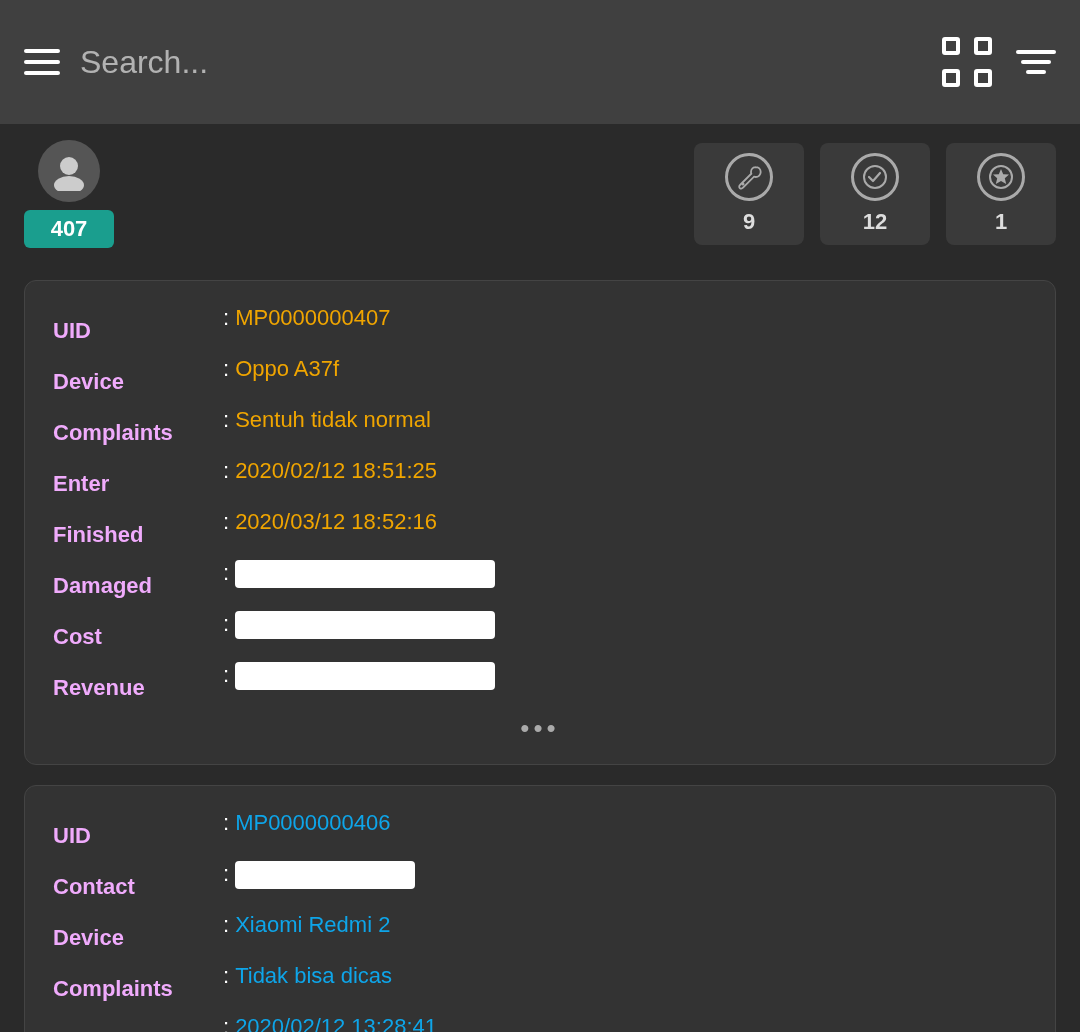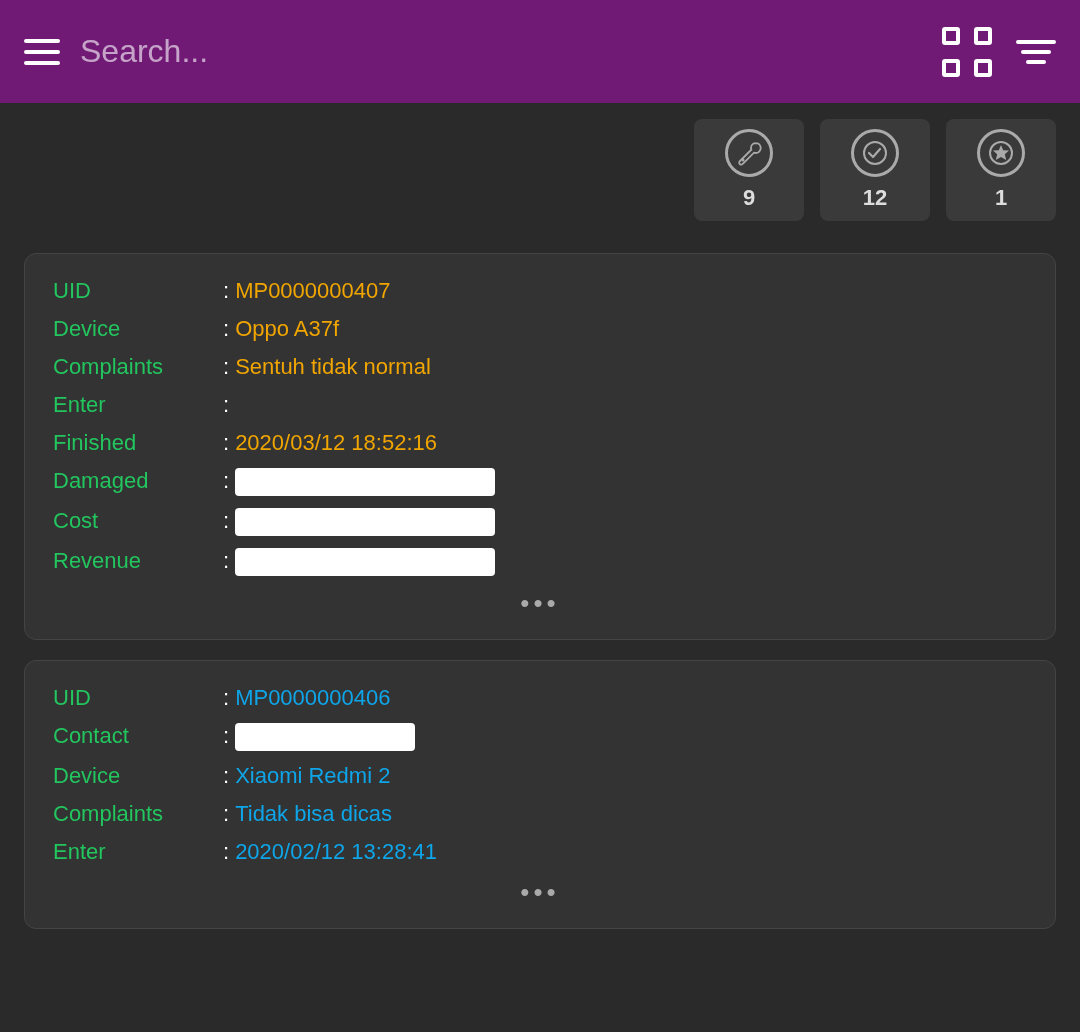--- a/index.html
+++ b/index.html
@@ -6,25 +6,25 @@
     body {
       background-color: #2a2a2a;
       font-family: 'Segoe UI', Arial, sans-serif;
       width: 1080px;
       min-height: 1032px;
       color: #ffffff;
     }
 
     
     .top-bar {
-      background-color: #701a75;
+      background-color: #404040;
       display: flex;
       align-items: center;
       padding: 0 24px;
-      height: 103px;
+      height: 124px;
       gap: 20px;
     }
     .hamburger-icon {
       display: flex;
       flex-direction: column;
       gap: 7px;
       cursor: pointer;
     }
     .hamburger-icon span {
       display: block;
@@ -138,23 +138,24 @@
       padding: 24px 28px 20px 28px;
       border: 1px solid #444;
     }
     .card-row {
       display: flex;
       align-items: flex-start;
       margin-bottom: 12px;
       font-size: 22px;
     }
     .card-label {
-      color: #22c55e;
-      font-weight: normal;
+      color: #f0abfc;
+      font-weight: bold;
       min-width: 170px;
+      margin-top: 13px;
     }
     .card-colon {
       color: #ffffff;
       margin-right: 6px;
     }
     .card-value {
       color: #f0a500;
     }
     .card-value.cyan {
       color: #0ea5e9;
@@ -195,20 +196,29 @@
 
     <div class="filter-icon">
       <div class="line1"></div>
       <div class="line2"></div>
       <div class="line3"></div>
     </div>
   </div>
 </div>
 
 <div class="stats-bar">
+  <div class="avatar-section">
+    <div class="avatar-icon">
+      <svg width="40" height="40" viewBox="0 0 40 40" fill="none" xmlns="http://www.w3.org/2000/svg">
+        <circle cx="20" cy="15" r="9" fill="#ccc"></circle>
+        <ellipse cx="20" cy="34" rx="15" ry="9" fill="#ccc"></ellipse>
+      </svg>
+    </div>
+    <div class="avatar-badge">407</div>
+  </div>
   <div class="stats-spacer"></div>
 
   <div class="stat-item">
     <div class="stat-icon">
       <svg width="26" height="26" viewBox="0 0 26 26" fill="none" xmlns="http://www.w3.org/2000/svg">
         <path d="M20 3a5 5 0 0 0-5 5c0 .6.1 1.2.3 1.7L4 21a2 2 0 1 0 2.8 2.8L18 12.7c.5.2 1.1.3 1.7.3a5 5 0 0 0 0-10z" stroke="#aaa" stroke-width="1.8" fill="none"></path>
         <circle cx="7" cy="20" r="1.5" fill="#aaa"></circle>
       </svg>
     </div>
     <div class="stat-count">9</div>
@@ -250,20 +260,21 @@
       <span class="card-value">Oppo A37f</span>
     </div>
     <div class="card-row">
       <span class="card-label">Complaints</span>
       <span class="card-colon">:</span>
       <span class="card-value">Sentuh tidak normal</span>
     </div>
     <div class="card-row">
       <span class="card-label">Enter</span>
       <span class="card-colon">:</span>
+      <span class="card-value">2020/02/12 18:51:25</span>
     </div>
     <div class="card-row">
       <span class="card-label">Finished</span>
       <span class="card-colon">:</span>
       <span class="card-value">2020/03/12 18:52:16</span>
     </div>
     <div class="card-row">
       <span class="card-label">Damaged</span>
       <span class="card-colon">:</span>
       <span class="card-value blurred"></span>

